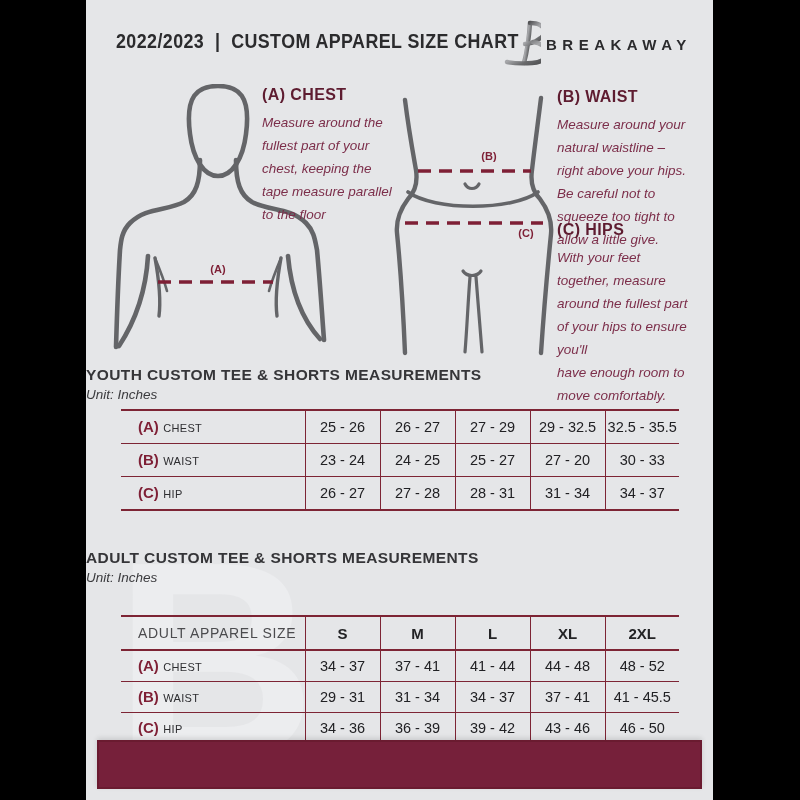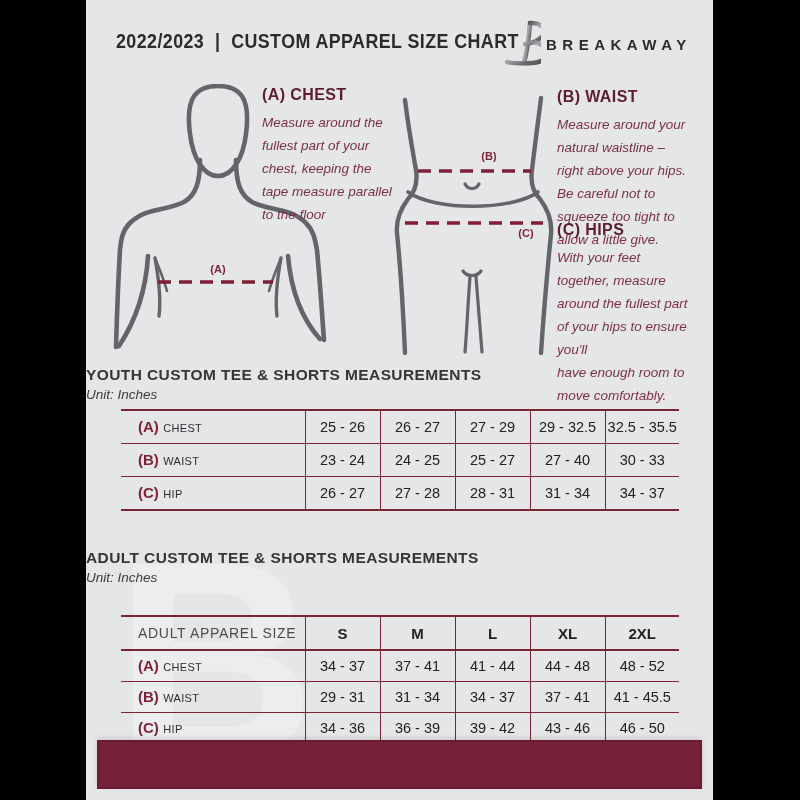--- a/index.html
+++ b/index.html
@@ -158,21 +158,21 @@
       <td class="val">26 - 27</td>
       <td class="val">27 - 29</td>
       <td class="val">29 - 32.5</td>
       <td class="val">32.5 - 35.5</td>
     </tr>
     <tr>
       <td><span class="rp">(B)</span> <span class="rl">WAIST</span></td>
       <td class="val">23 - 24</td>
       <td class="val">24 - 25</td>
       <td class="val">25 - 27</td>
-      <td class="val">27 - 40</td>
+      <td class="val">27 - 20</td>
       <td class="val">30 - 33</td>
     </tr>
     <tr>
       <td><span class="rp">(C)</span> <span class="rl">HIP</span></td>
       <td class="val">26 - 27</td>
       <td class="val">27 - 28</td>
       <td class="val">28 - 31</td>
       <td class="val">31 - 34</td>
       <td class="val">34 - 37</td>
     </tr>

